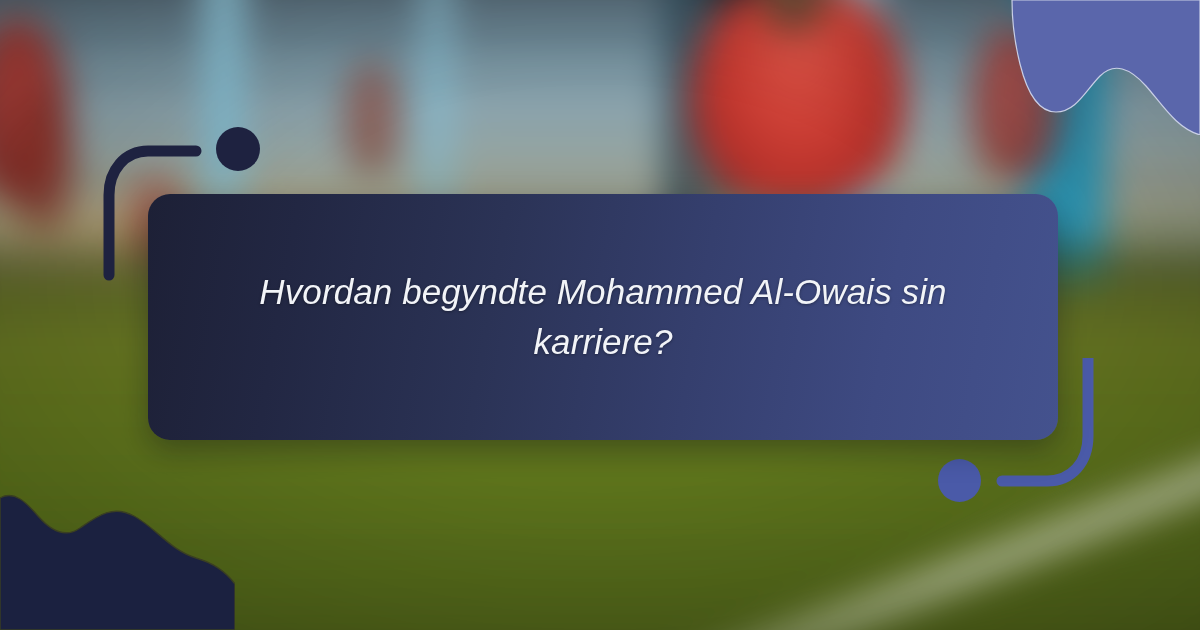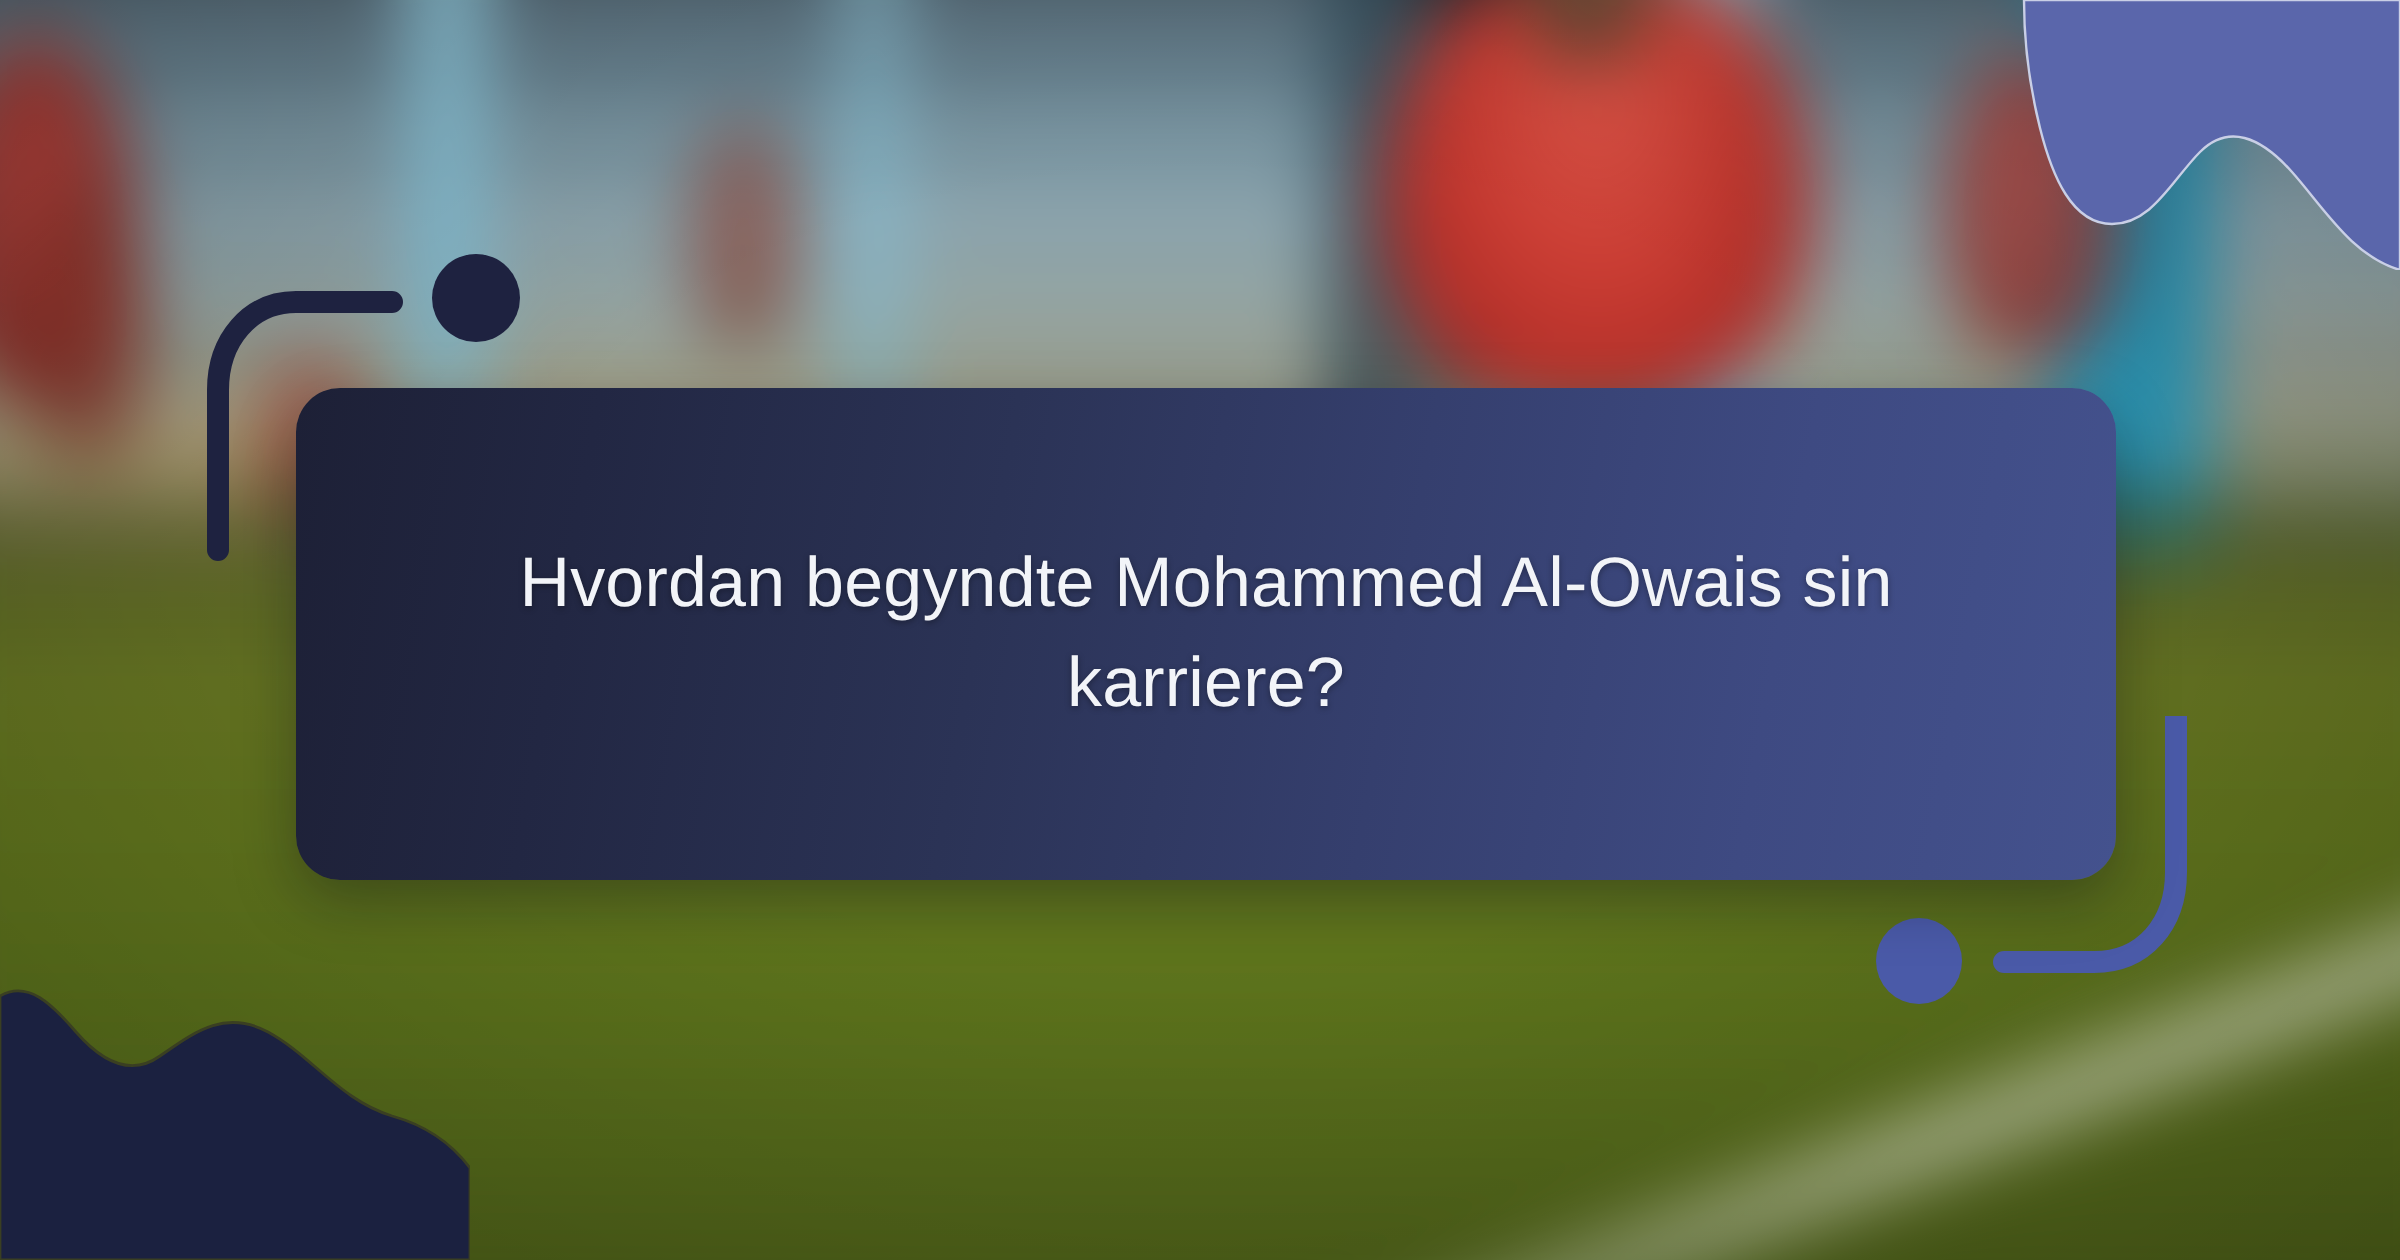--- a/index.html
+++ b/index.html
@@ -211,20 +211,21 @@
       #2b3356 38%,
       #353f6e 60%,
       #3e4a82 80%,
       #44528e 100%);
     box-shadow: 0 10px 30px rgba(10,12,24,0.35);
     display: flex;
     align-items: center;
     justify-content: center;
     box-sizing: border-box;
     padding: 24px 92px;
+    font-style: italic;
   }
 
   .card-question {
     margin: 0;
     color: #f2f4f8;
     font-family: "Liberation Sans", sans-serif;
     font-size: 35px;
     font-weight: 400;
     line-height: 1.42;
     text-align: center;

